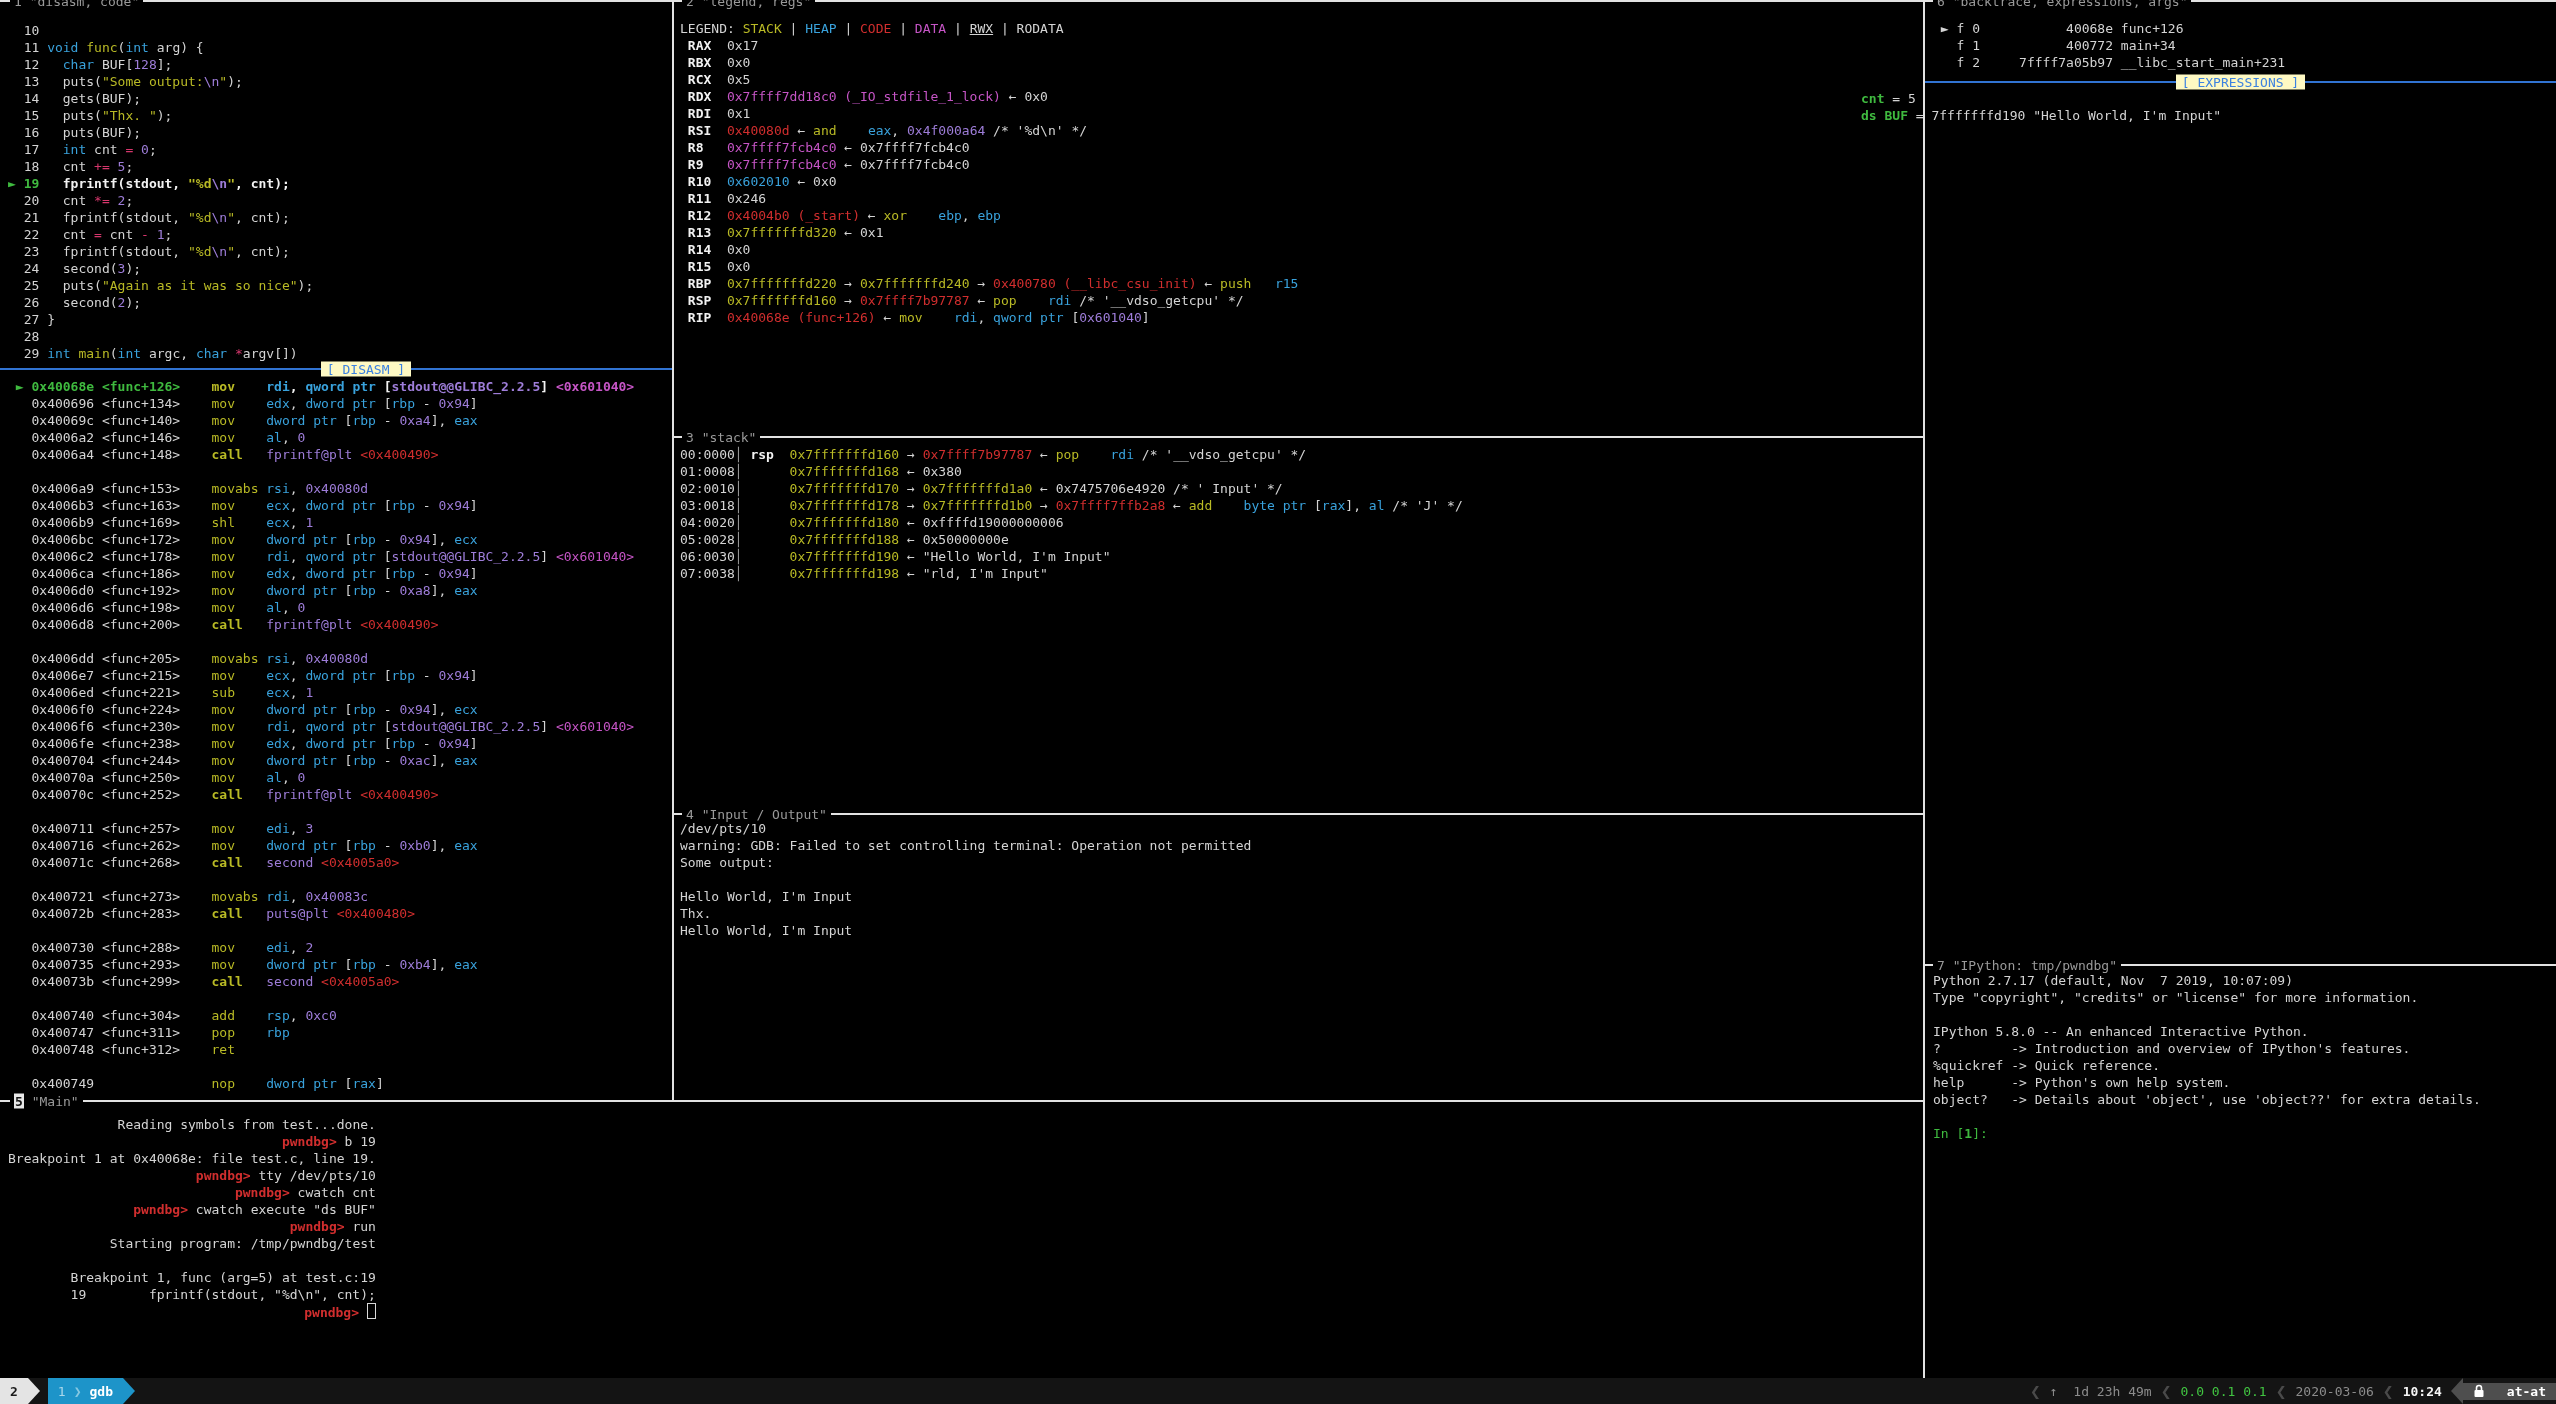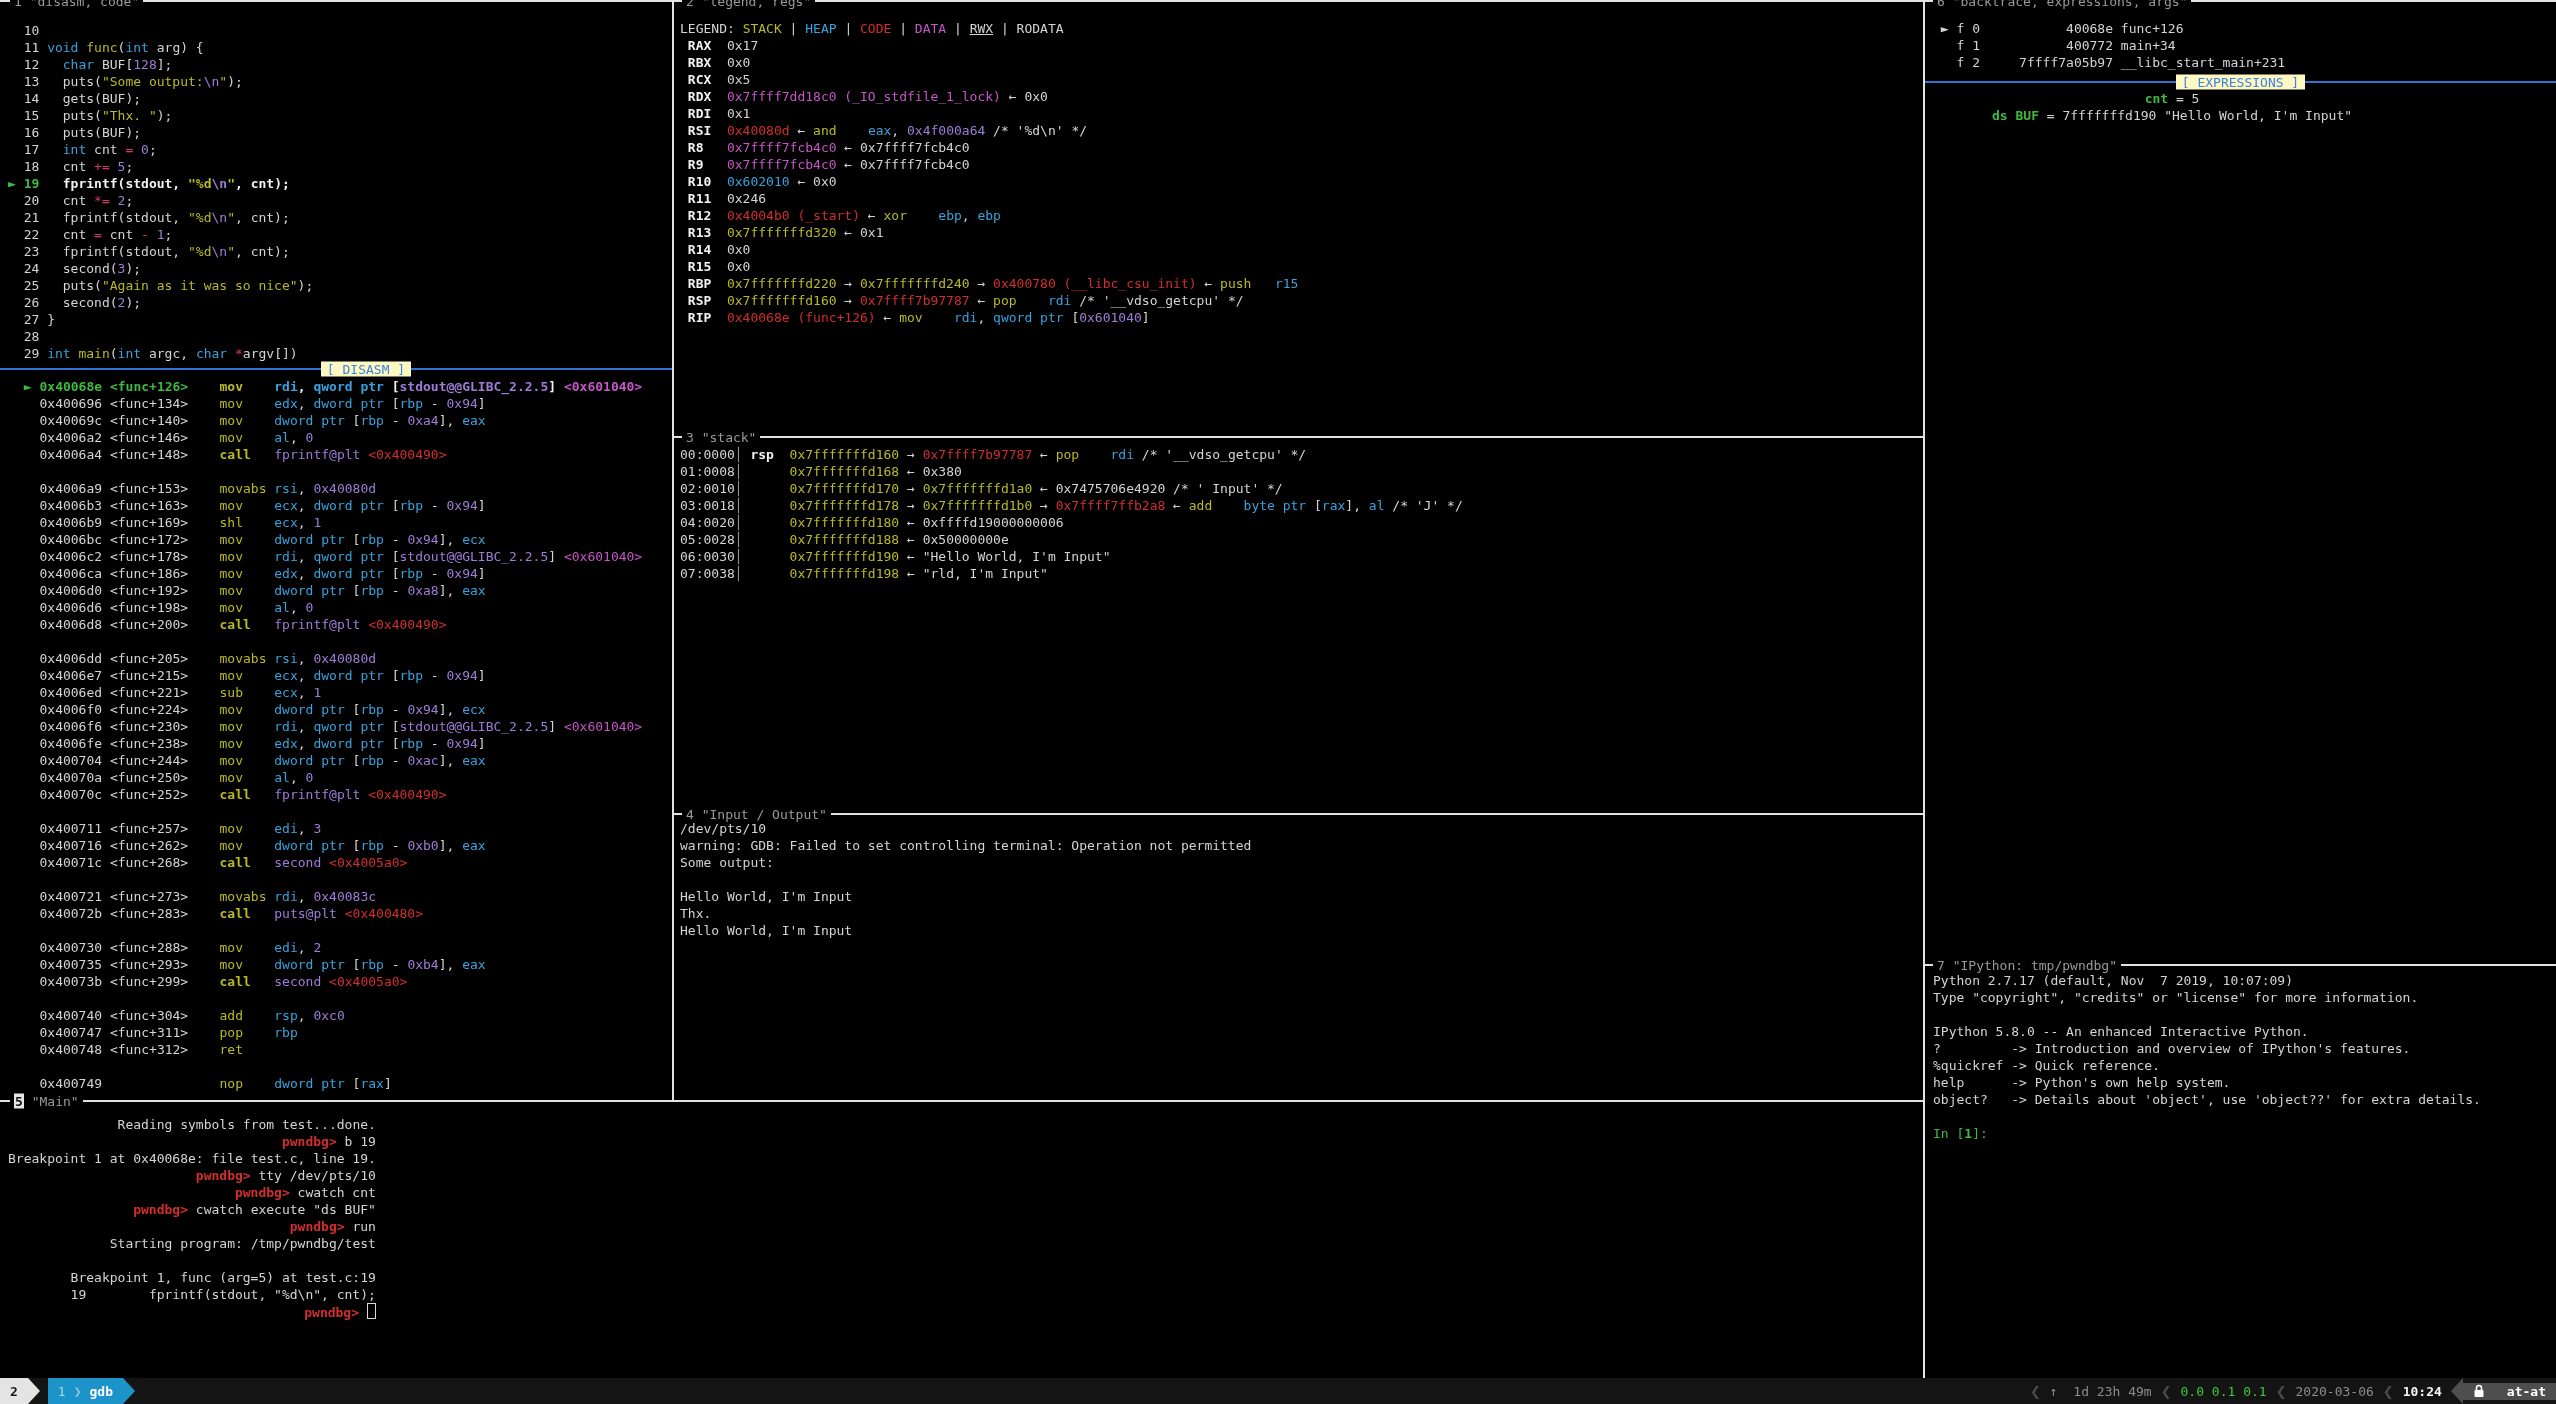--- a/index.html
+++ b/index.html
@@ -64,21 +64,21 @@
       <div class="line"><span class="w">  21   fprintf(stdout, </span><span class="ol">"%d</span><span class="pu">\n</span><span class="ol">"</span><span class="w">, cnt);</span></div>
       <div class="line"><span class="w">  22   cnt </span><span class="cr">=</span><span class="w"> cnt </span><span class="cr">-</span><span class="w"> </span><span class="pu">1</span><span class="w">;</span></div>
       <div class="line"><span class="w">  23   fprintf(stdout, </span><span class="ol">"%d</span><span class="pu">\n</span><span class="ol">"</span><span class="w">, cnt);</span></div>
       <div class="line"><span class="w">  24   second(</span><span class="pu">3</span><span class="w">);</span></div>
       <div class="line"><span class="w">  25   puts(</span><span class="ol">"Again as it was so nice"</span><span class="w">);</span></div>
       <div class="line"><span class="w">  26   second(</span><span class="pu">2</span><span class="w">);</span></div>
       <div class="line"><span class="w">  27 }</span></div>
       <div class="line"><span class="w">  28 </span></div>
       <div class="line"><span class="w">  29 </span><span class="bl">int</span><span class="w"> </span><span class="ol">main</span><span class="w">(</span><span class="bl">int</span><span class="w"> argc, </span><span class="bl">char</span><span class="w"> </span><span class="cr">*</span><span class="w">argv[])</span></div>
     </div>
-  <div class="pc" style="left:8px;top:378px;margin-left:8px;">
+  <div class="pc" style="left:8px;top:378px;">
       <div class="line"><span class="gn b"> ► 0x40068e &lt;func+126&gt;</span><span class="wb">    </span><span class="ol b">mov</span><span class="wb">    </span><span class="bl b">rdi</span><span class="wb">, </span><span class="bl b">qword ptr</span><span class="wb"> [</span><span class="pu b">stdout@@GLIBC_2.2.5</span><span class="wb">] </span><span class="mg b">&lt;0x601040&gt;</span></div>
       <div class="line"><span class="w">   0x400696 &lt;func+134&gt;    </span><span class="ol">mov</span><span class="w">    </span><span class="bl">edx</span><span class="w">, </span><span class="bl">dword ptr</span><span class="w"> [</span><span class="bl">rbp</span><span class="w"> - </span><span class="pu">0x94</span><span class="w">]</span></div>
       <div class="line"><span class="w">   0x40069c &lt;func+140&gt;    </span><span class="ol">mov</span><span class="w">    </span><span class="bl">dword ptr</span><span class="w"> [</span><span class="bl">rbp</span><span class="w"> - </span><span class="pu">0xa4</span><span class="w">], </span><span class="bl">eax</span></div>
       <div class="line"><span class="w">   0x4006a2 &lt;func+146&gt;    </span><span class="ol">mov</span><span class="w">    </span><span class="bl">al</span><span class="w">, </span><span class="pu">0</span></div>
       <div class="line"><span class="w">   0x4006a4 &lt;func+148&gt;    </span><span class="ol b">call</span><span class="w">   </span><span class="pu">fprintf@plt</span><span class="w"> </span><span class="rd">&lt;0x400490&gt;</span></div>
       <div class="line"></div>
       <div class="line"><span class="w">   0x4006a9 &lt;func+153&gt;    </span><span class="ol">movabs</span><span class="w"> </span><span class="bl">rsi</span><span class="w">, </span><span class="pu">0x40080d</span></div>
       <div class="line"><span class="w">   0x4006b3 &lt;func+163&gt;    </span><span class="ol">mov</span><span class="w">    </span><span class="bl">ecx</span><span class="w">, </span><span class="bl">dword ptr</span><span class="w"> [</span><span class="bl">rbp</span><span class="w"> - </span><span class="pu">0x94</span><span class="w">]</span></div>
       <div class="line"><span class="w">   0x4006b9 &lt;func+169&gt;    </span><span class="ol">shl</span><span class="w">    </span><span class="bl">ecx</span><span class="w">, </span><span class="pu">1</span></div>
       <div class="line"><span class="w">   0x4006bc &lt;func+172&gt;    </span><span class="ol">mov</span><span class="w">    </span><span class="bl">dword ptr</span><span class="w"> [</span><span class="bl">rbp</span><span class="w"> - </span><span class="pu">0x94</span><span class="w">], </span><span class="bl">ecx</span></div>
@@ -152,21 +152,21 @@
       <div class="line"></div>
       <div class="line"><span class="w">Hello World, I'm Input</span></div>
       <div class="line"><span class="w">Thx.</span></div>
       <div class="line"><span class="w">Hello World, I'm Input</span></div>
     </div>
   <div class="pc" style="left:1933px;top:20px;">
       <div class="line"><span class="w"> ► f 0           40068e func+126</span></div>
       <div class="line"><span class="w">   f 1           400772 main+34</span></div>
       <div class="line"><span class="w">   f 2     7ffff7a05b97 __libc_start_main+231</span></div>
     </div>
-  <div class="pc" style="left:1992px;top:90px;text-align:center;">
+  <div class="pc" style="left:1861px;top:90px;">
       <div class="line"><span class="gn b">cnt</span><span class="w"> = 5</span></div>
       <div class="line"><span class="gn b">ds BUF</span><span class="w"> = 7fffffffd190 "Hello World, I'm Input"</span></div>
     </div>
   <div class="pc" style="left:1933px;top:972px;">
       <div class="line"><span class="w">Python 2.7.17 (default, Nov  7 2019, 10:07:09)</span></div>
       <div class="line"><span class="w">Type "copyright", "credits" or "license" for more information.</span></div>
       <div class="line"></div>
       <div class="line"><span class="w">IPython 5.8.0 -- An enhanced Interactive Python.</span></div>
       <div class="line"><span class="w">?         -&gt; Introduction and overview of IPython's features.</span></div>
       <div class="line"><span class="w">%quickref -&gt; Quick reference.</span></div>

